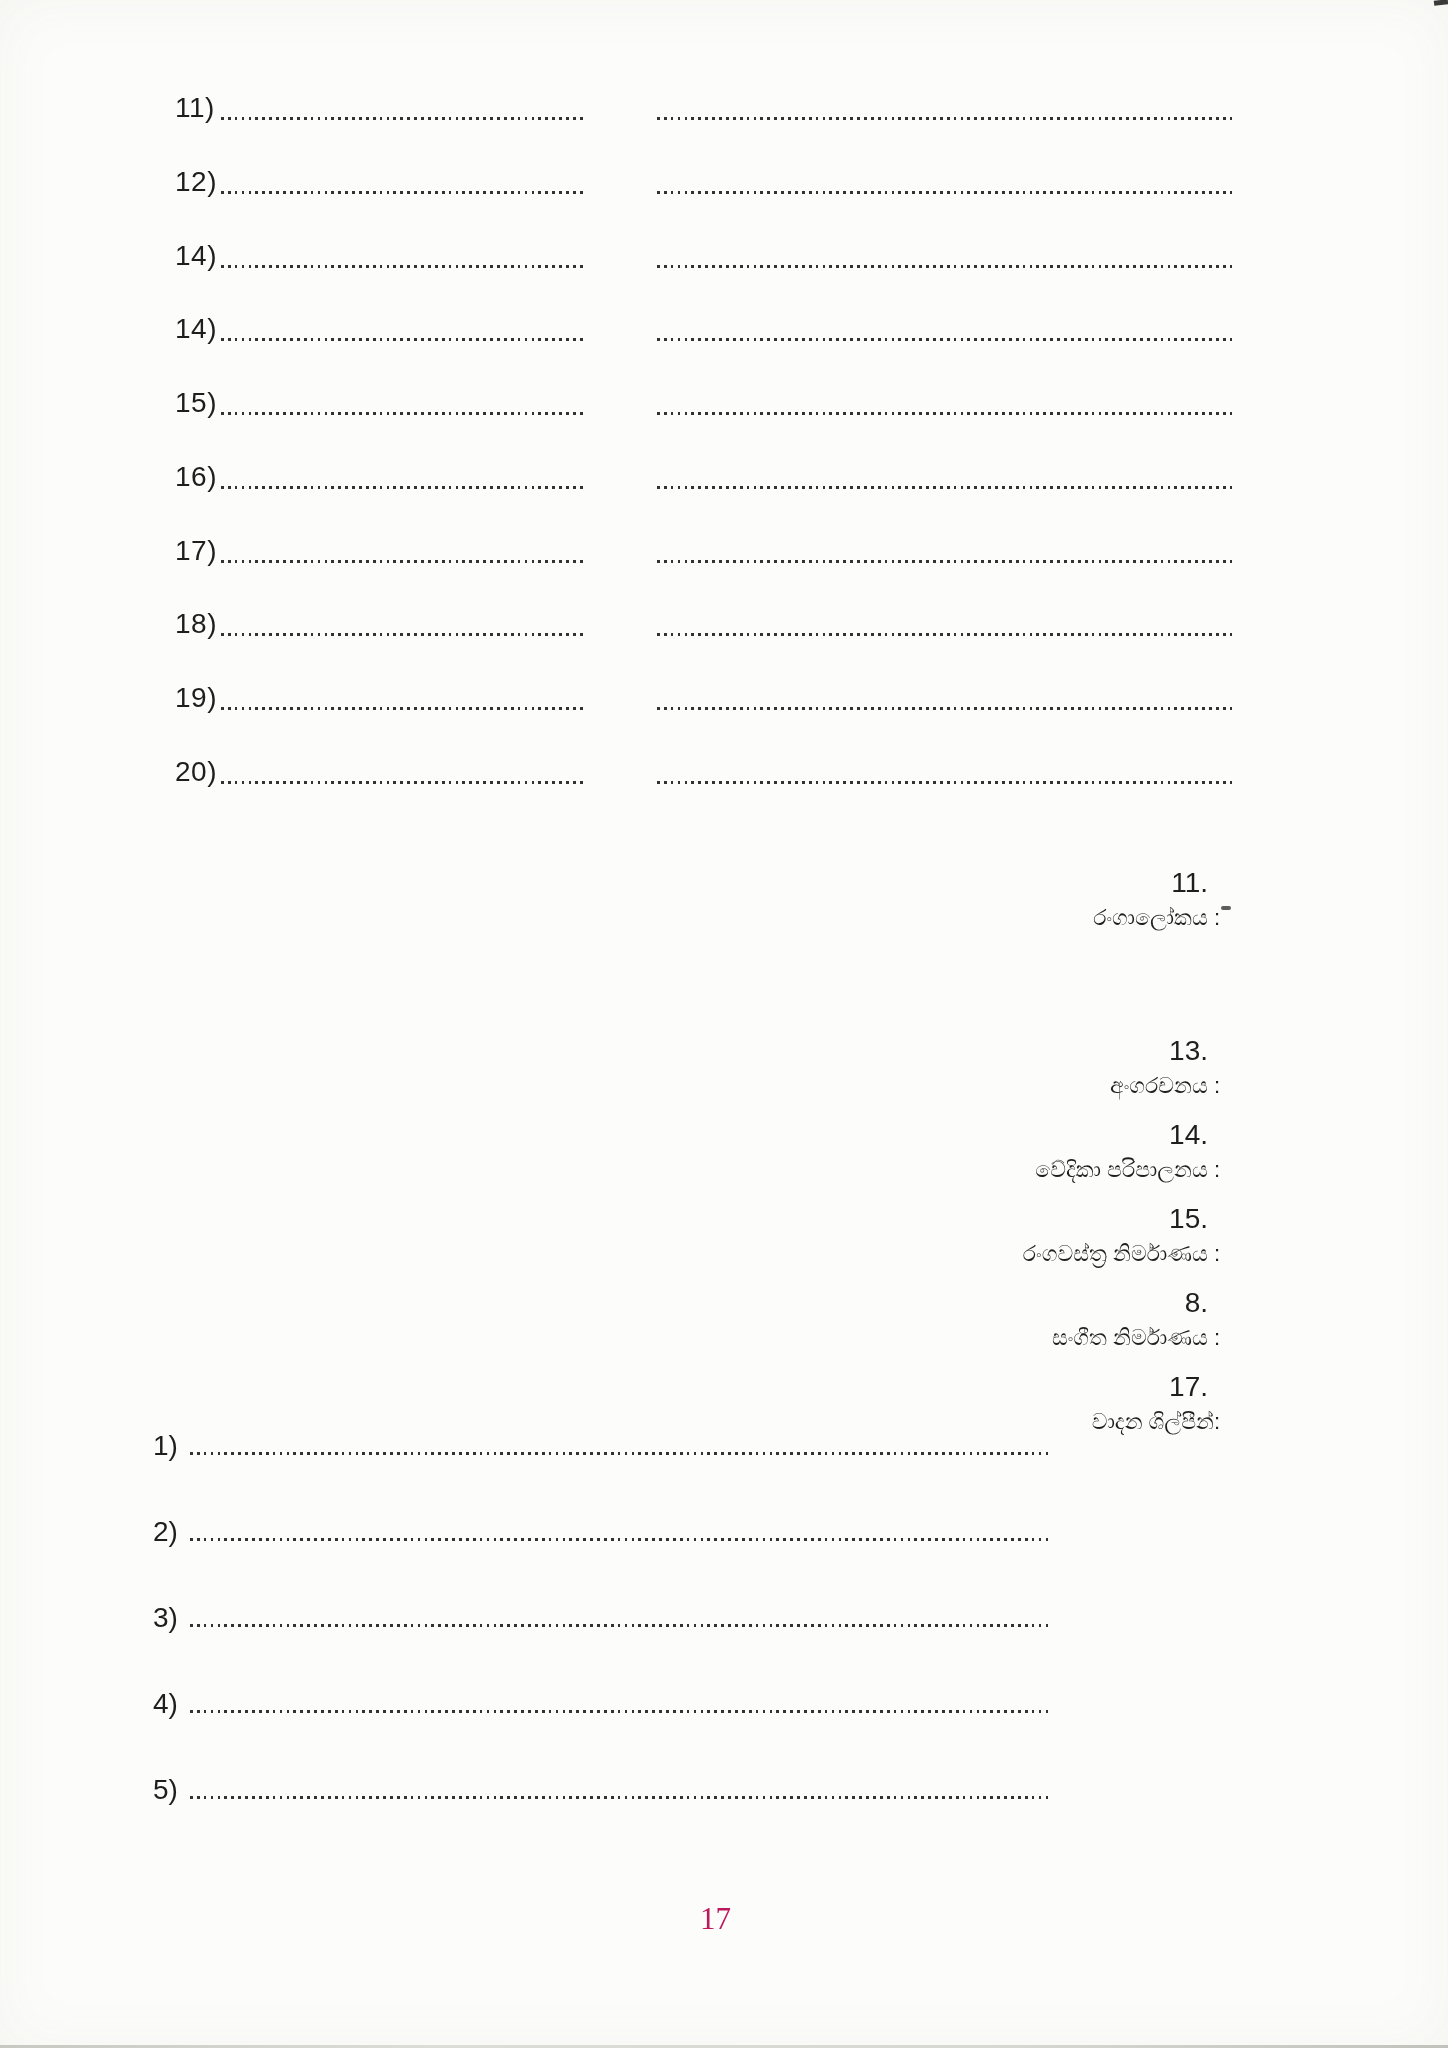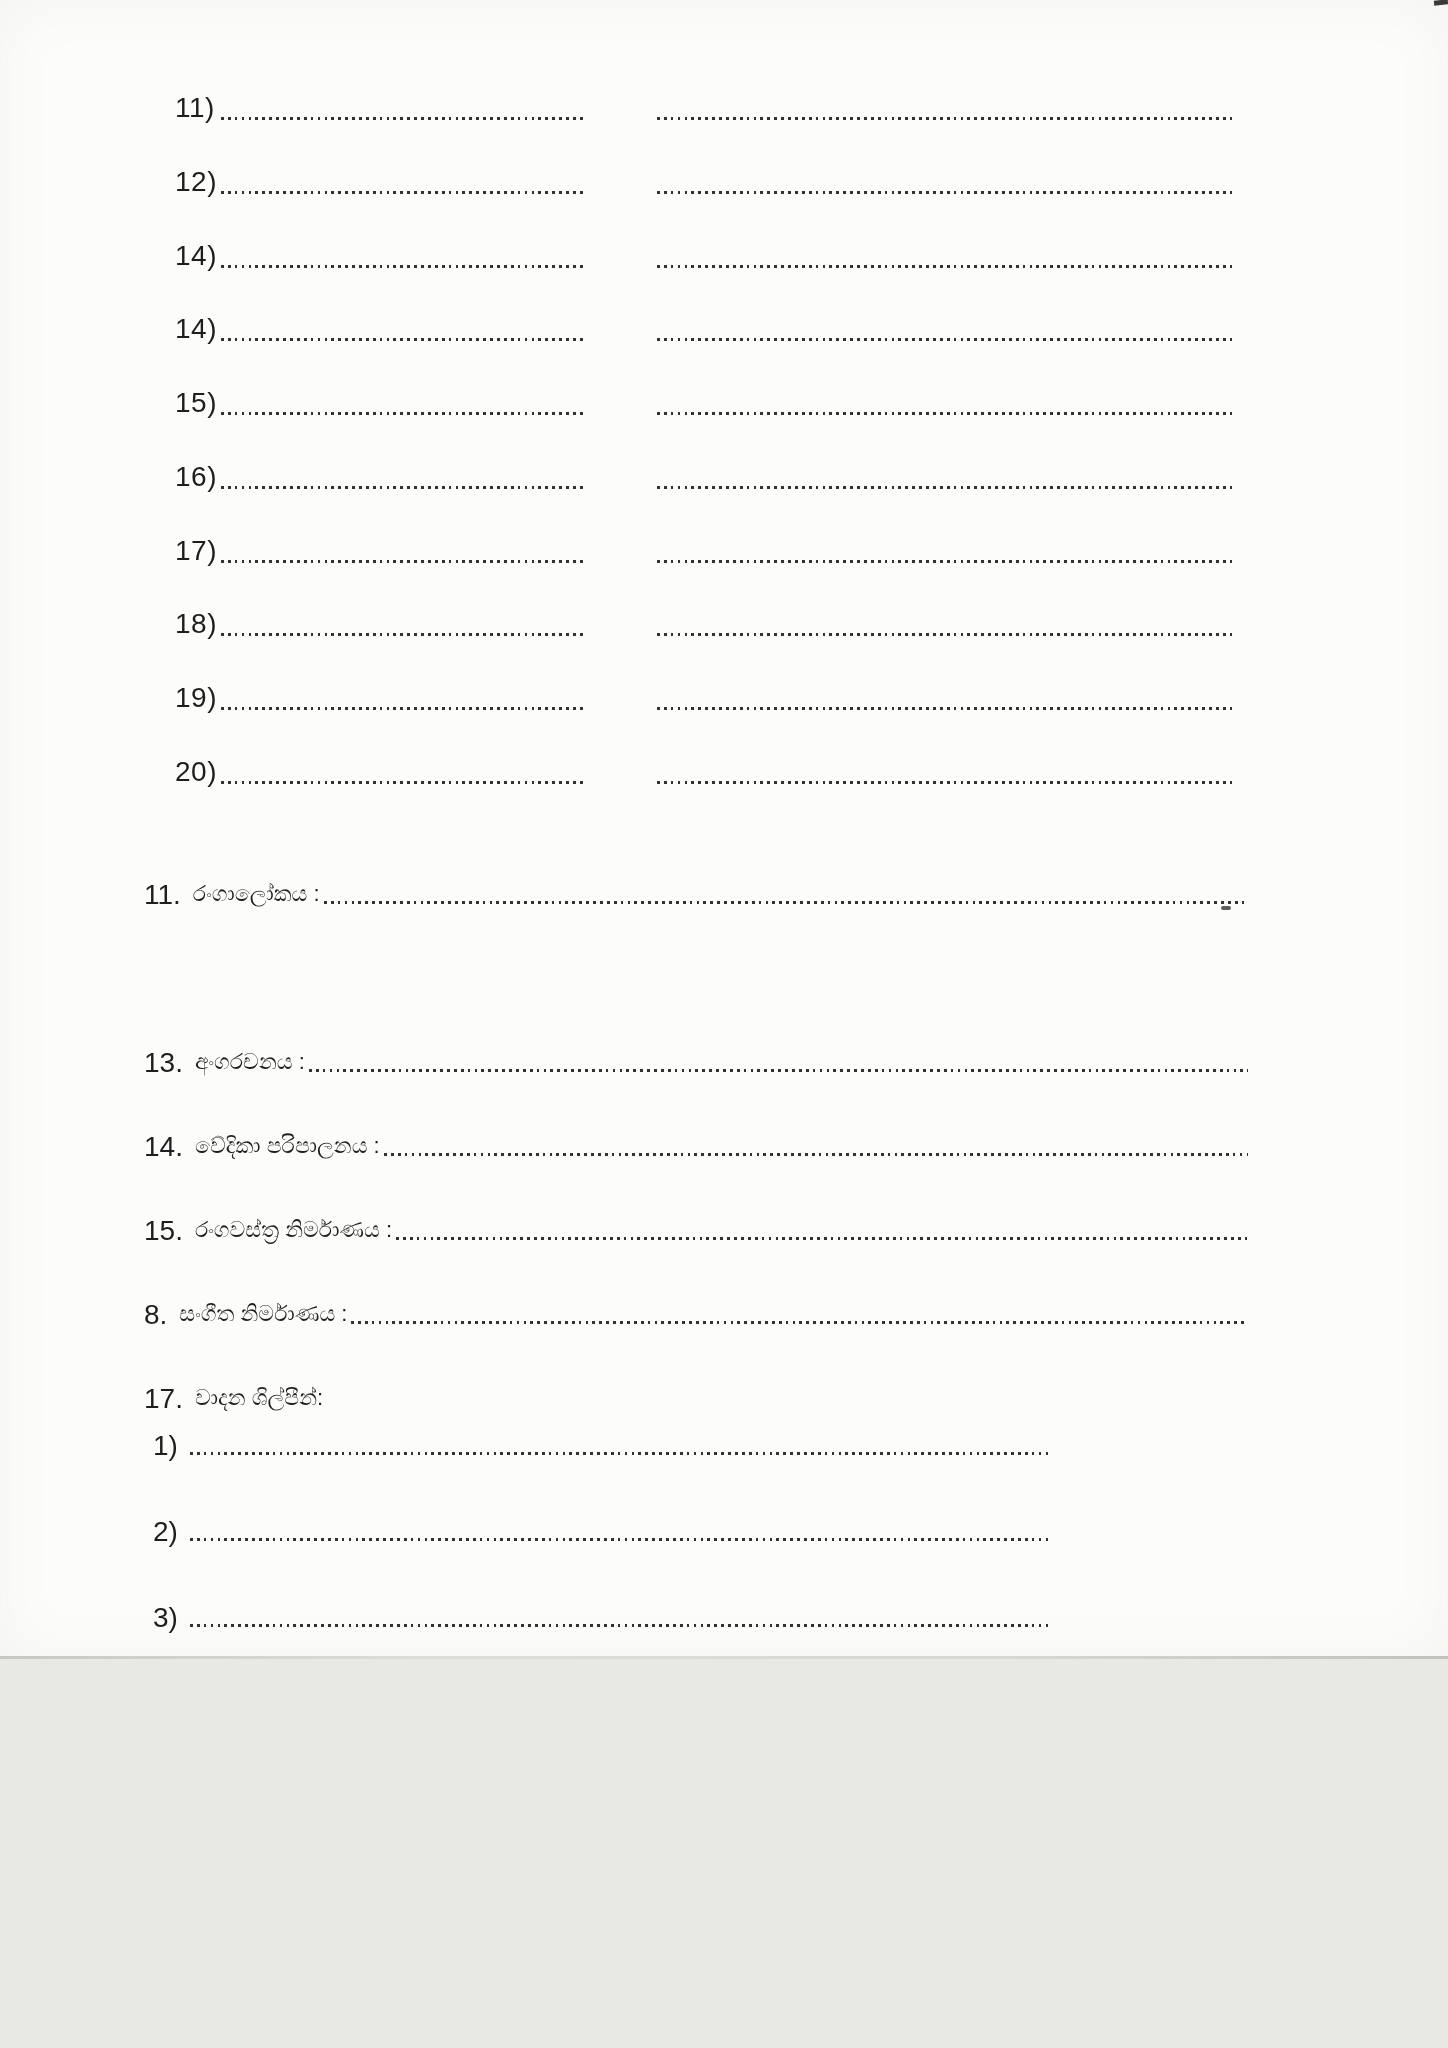--- a/index.html
+++ b/index.html
@@ -1,40 +1,40 @@
 <!DOCTYPE html>
 <html><head>
 <meta charset="utf-8">
 <style>
   html,body { margin:0; padding:0; }
   body { background:#e8e8e4; }
   .page {
     position:relative;
-    width:1448px; height:1659px;
+    width:1448px; height:2048px;
     margin:0 auto;
     background:#fcfcfa;
     overflow:hidden;
     color:#1e1e1e;
     font-family:"Liberation Sans","DejaVu Sans",sans-serif;
     box-shadow: inset 0 0 60px rgba(120,120,110,0.06);
   }
   
   .dotline {
     height:3px;
     background-image:repeating-linear-gradient(to right,
       rgba(28,28,28,0.9) 0px, rgba(28,28,28,0.9) 2.7px,
       transparent 2.7px, transparent 6.9px);
   }
   
   .trow { position:absolute; left:0; right:0; height:36px; }
   .trow .num { position:absolute; left:175px; top:0; font-size:28px; line-height:30px; letter-spacing:0.5px; }
   .trow .d1 { position:absolute; left:221px; width:362px; top:24px; }
   .trow .d2 { position:absolute; left:657px; width:575px; top:24px; }
   
-  .frow { position:absolute; left:144px; width:1104px; height:46px; display:flex; align-items:flex-end; }
+  .frow { position:absolute; left:116px; width:1104px; height:46px; display:flex; align-items:flex-end;flex-direction:column; }
   .frow .fnum { font-size:28px; line-height:34px; margin-right:12px; }
   .frow .flabel { font-size:22px; line-height:36px; white-space:nowrap; }
   .frow .fdots { flex:1; margin-left:4px; margin-bottom:8px; }
   
   .srow { position:absolute; left:153px; width:897px; height:34px; display:flex; align-items:flex-end; }
   .srow .snum { font-size:28px; line-height:30px; width:37px; }
   .srow .sdots { flex:1; margin-bottom:6px; }
   
   .pageno {
     position:absolute; left:700px; top:1901px;

